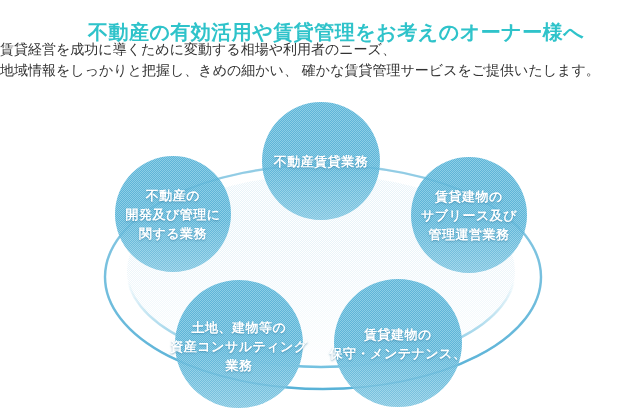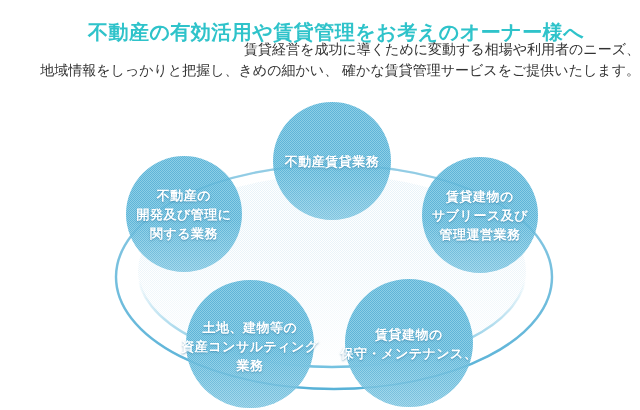--- a/index.html
+++ b/index.html
@@ -7,25 +7,25 @@
     position:relative;width:640px;height:410px;background:#ffffff;overflow:hidden;
     font-family:"Liberation Sans","DejaVu Sans",sans-serif;
   }
   .page-title{
     position:absolute;top:3px;left:0;width:640px;margin:16px;
     text-align:center;font-size:20px;font-weight:bold;color:#2fc3ca;
     letter-spacing:0.5px;
   }
   .page-desc{
     position:absolute;top:39px;left:0;width:640px;margin:0;
-    text-align:right;font-size:14px;line-height:21px;color:#333333;
+    text-align:left;font-size:14px;line-height:21px;color:#333333;
   }
   .page-desc span{display:block;}
   .diagram{
-    position:absolute;top:100px;left:12px;width:568px;height:310px;
+    position:absolute;top:100px;left:1px;width:568px;height:310px;
   }
   .diagram svg{position:absolute;top:0;left:0;}
   .circle-label{
     position:absolute;transform:translate(-50%,-50%);
     text-align:center;color:#ffffff;font-weight:bold;font-size:13px;
     line-height:19px;white-space:nowrap;letter-spacing:0.5px;
     text-shadow:0 1px 2px rgba(43,114,153,0.55);
   }
   .circle-label span{display:block;}
   .lbl-top{left:320px;top:61px;}

